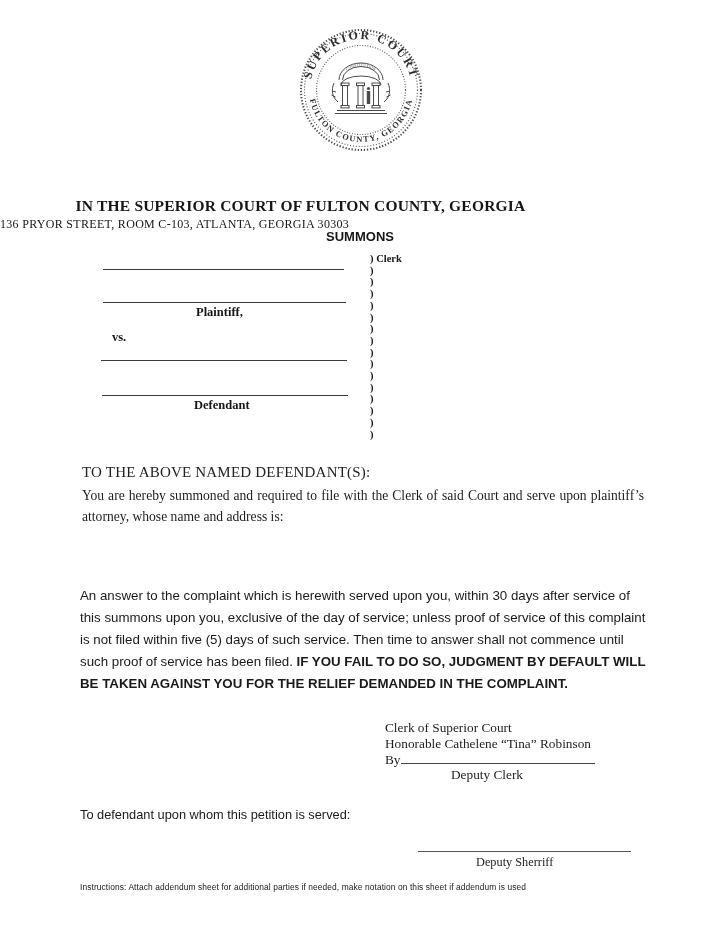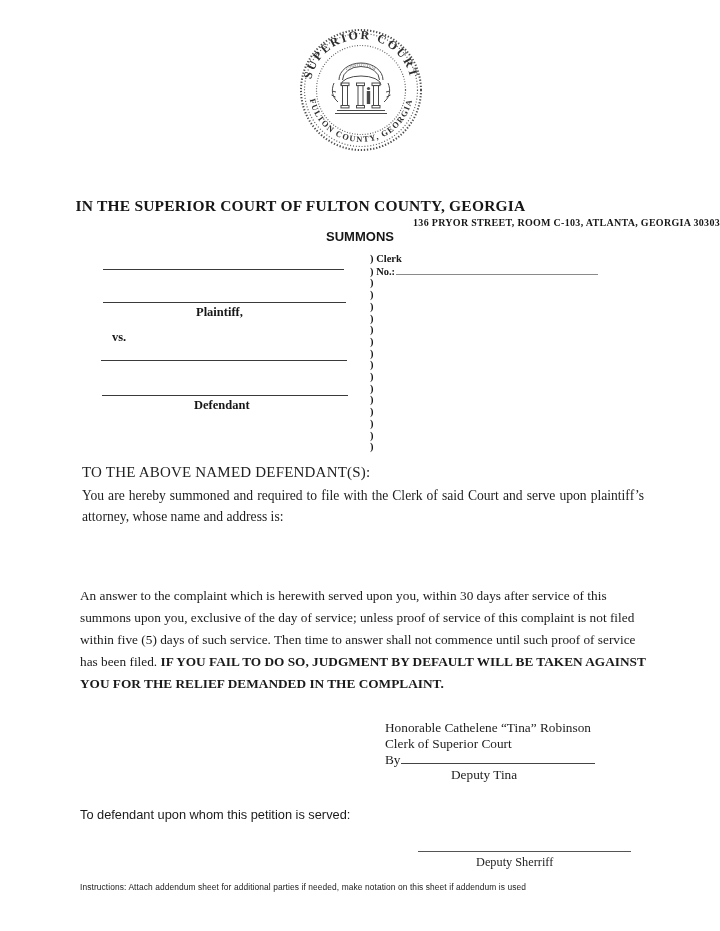--- a/index.html
+++ b/index.html
@@ -13,21 +13,21 @@
   }
   
   .seal{position:absolute;left:297px;top:22px;}
   
   .court-title{
     position:absolute;left:0;top:197px;width:601px;
     text-align:center;font-weight:bold;font-size:15.5px;letter-spacing:.2px;color:#161616;
   }
   .court-address{
     position:absolute;left:0;top:217px;width:720px;
-    text-align:right;font-weight:bold;font-size:10px;letter-spacing:.3px;color:#161616;
+    text-align:left;font-weight:normal;font-size:12px;letter-spacing:.3px;color:#161616;
   }
   .form-title{
     position:absolute;left:0;top:229px;width:720px;
     text-align:center;font-weight:bold;font-size:13px;
     font-family:"Liberation Sans", sans-serif;color:#161616;
   }
   
   .rule{position:absolute;border-bottom:1.6px solid #3a3a3a;height:0;}
   .l-p1{left:103px;top:269px;width:241px;}
   .l-p2{left:103px;top:302px;width:243px;}
@@ -50,21 +50,21 @@
   .to-defendant{
     position:absolute;left:82px;top:464px;
     font-size:15px;letter-spacing:.2px;color:#222;
   }
   .summoned-text{
     position:absolute;left:82px;top:486px;width:562px;
     font-size:13.6px;line-height:20.5px;text-align:justify;color:#1d1d1d;
   }
   .answer-text{
     position:absolute;left:80px;top:585px;width:567px;
-    font-family:Liberation Serif, serif;
+    font-family:Liberation Sans, sans-serif;
     font-size:13.3px;line-height:22px;color:#1a1a1a;
   }
   .answer-text .bold{font-weight:bold;}
   
   .date-line{
     position:absolute;left:80px;top:693px;
     font-family:"Liberation Sans", sans-serif;font-size:13px;color:#1a1a1a;
     white-space:nowrap;
   }
   .blank{display:inline-block;border-bottom:1.5px solid #5a5a5a;height:13px;vertical-align:baseline;}
@@ -163,21 +163,20 @@
   <div class="rule l-p1"></div>
   <div class="rule l-p2"></div>
   <div class="party-label plaintiff-label">Plaintiff,</div>
   <div class="party-label vs-label">vs.</div>
   <div class="rule l-d1"></div>
   <div class="rule l-d2"></div>
   <div class="party-label defendant-label">Defendant</div>
 
   <div class="paren-col">
     <div><span>)</span> <span>Clerk</span></div>
-    <div><span>)</span> <span>No.:</span><span class="case-number-line"></span></div>
     <div>)</div>
     <div>)</div>
     <div>)</div>
     <div>)</div>
     <div>)</div>
     <div>)</div>
     <div>)</div>
     <div>)</div>
     <div>)</div>
     <div>)</div>
@@ -188,24 +187,24 @@
     <div>)</div>
   </div>
 
   <div class="to-defendant">TO THE ABOVE NAMED DEFENDANT(S):</div>
   <div class="summoned-text">You are hereby summoned and required to file with the Clerk of said Court and serve upon plaintiff’s attorney, whose name and address is:</div>
 
   <div class="answer-text"><span>An answer to the complaint which is herewith served upon you, within 30 days after service of this summons upon you, exclusive of the day of service; unless proof of service of this complaint is not filed within five (5) days of such service. Then time to answer shall not commence until such proof of service has been filed. </span><span class="bold">IF YOU FAIL TO DO SO, JUDGMENT BY DEFAULT WILL BE TAKEN AGAINST YOU FOR THE RELIEF DEMANDED IN THE COMPLAINT.</span></div>
 
 
   <div class="clerk-block">
+    <div>Clerk of Superior Court</div>
     <div>Honorable Cathelene “Tina” Robinson</div>
-    <div>Clerk of Superior Court</div>
     <div><span>By</span><span class="by-line"></span></div>
-    <div class="deputy-clerk">Deputy Tina</div>
+    <div class="deputy-clerk">Deputy Clerk</div>
   </div>
 
   <div class="service-intro">To defendant upon whom this petition is served:</div>
   <div class="sheriff-rule"></div>
   <div class="deputy-sheriff">Deputy Sherriff</div>
 
   <div class="instructions">Instructions: Attach addendum sheet for additional parties if needed, make notation on this sheet if addendum is used</div>
 
 </div>
 

